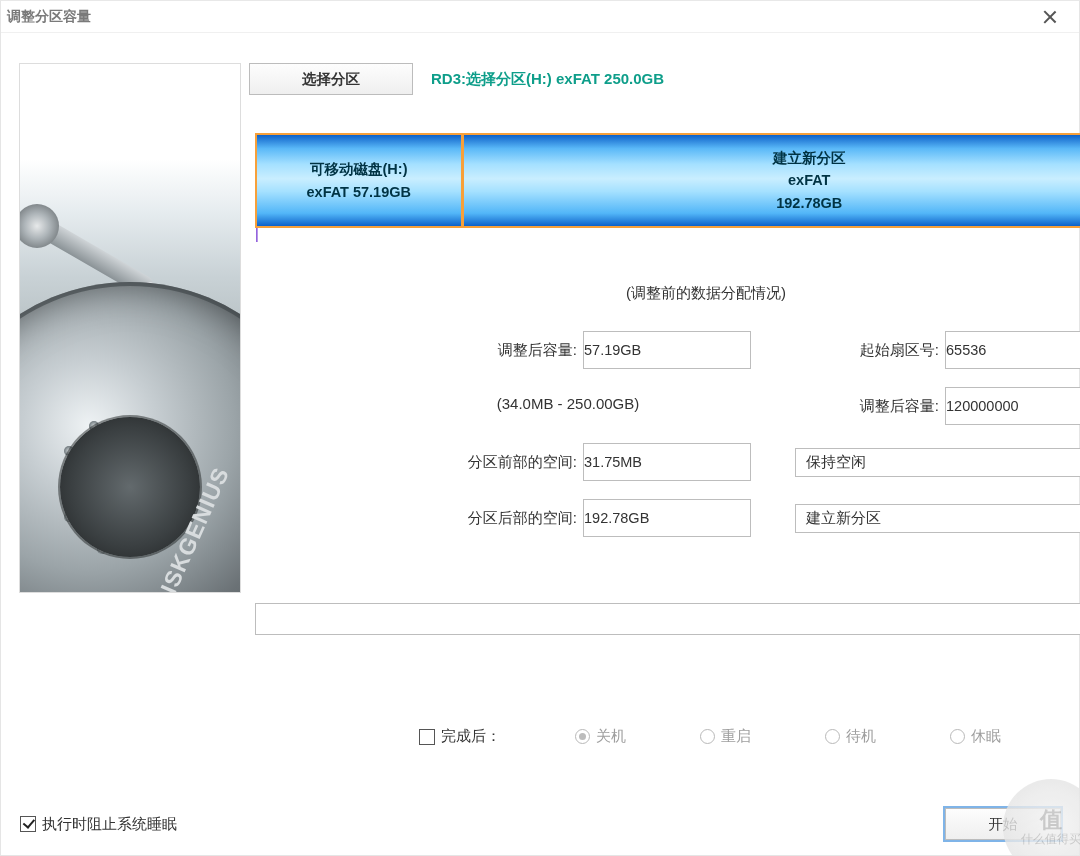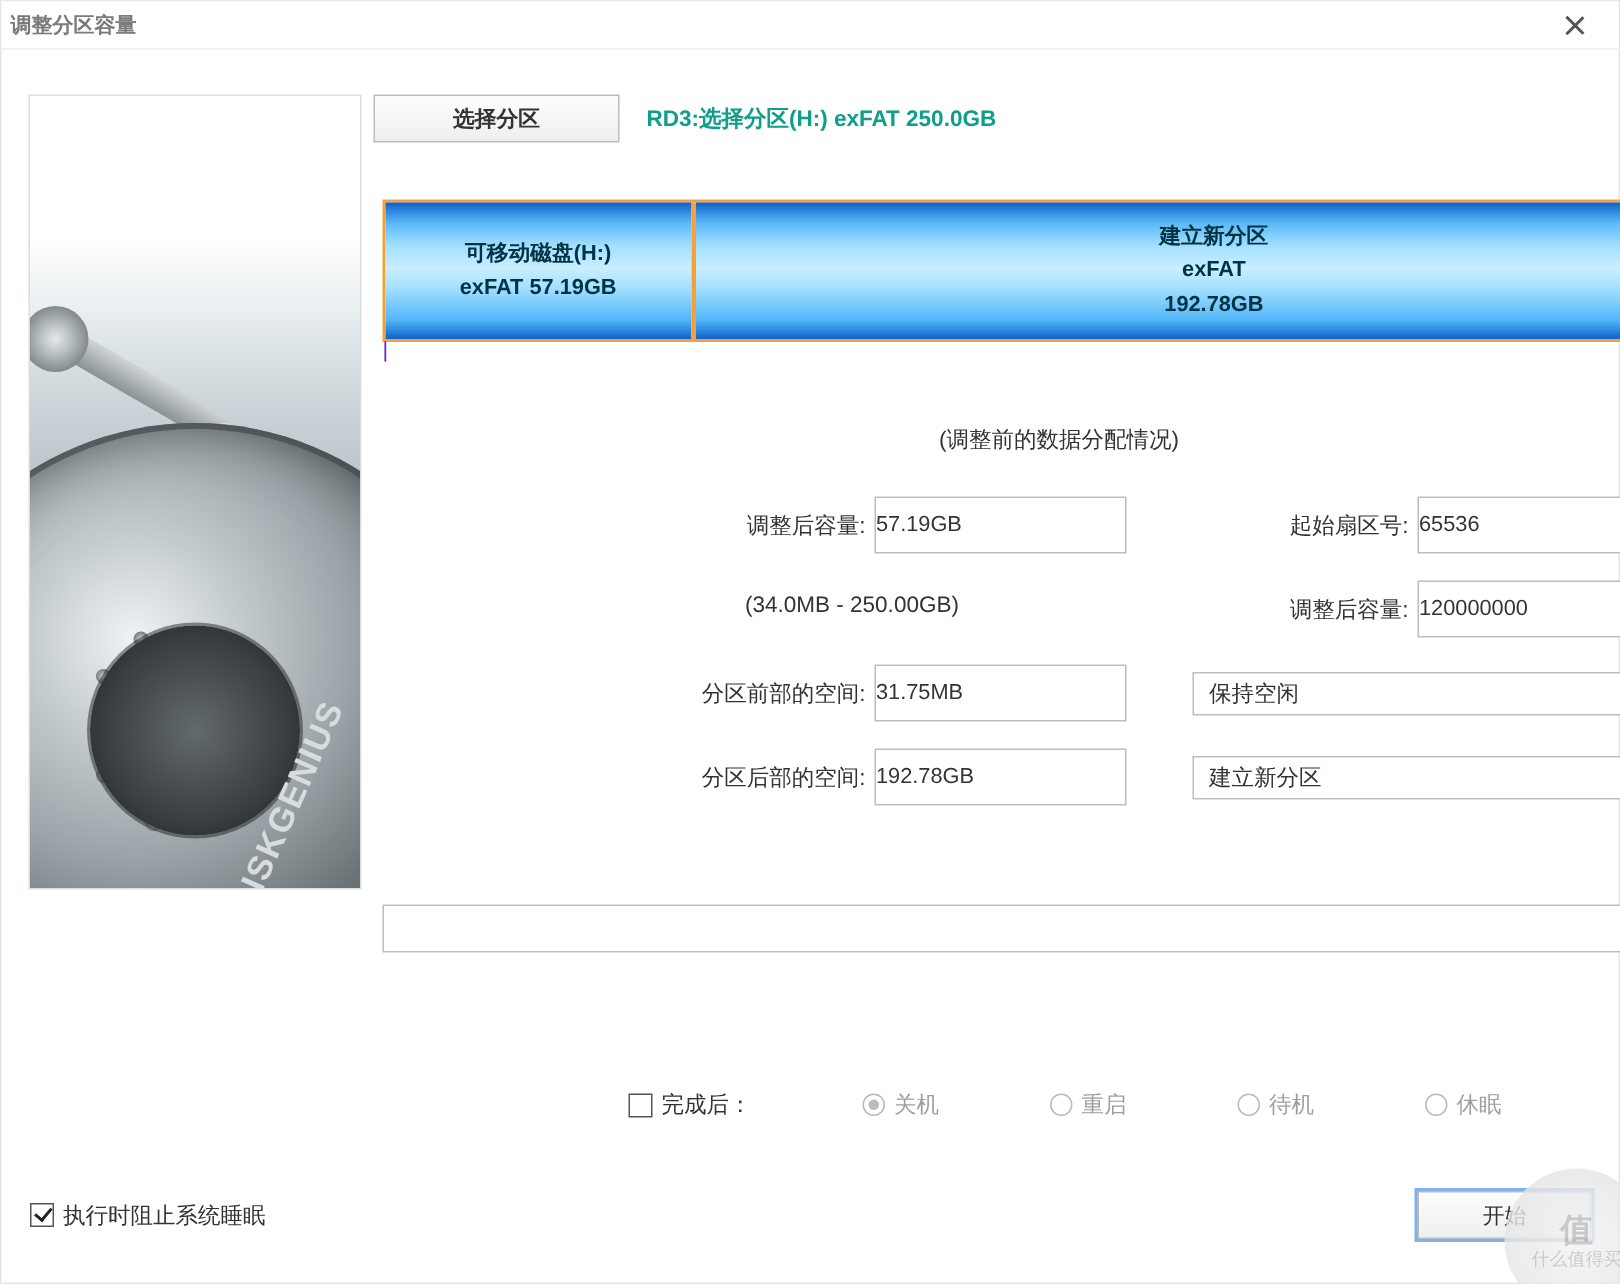--- a/index.html
+++ b/index.html
@@ -43,21 +43,21 @@
     .inp2{ width:210px; }
     .hint{ grid-column:1 / span 2; text-align:center; font-size:15px; color:#333; margin-top:-6px;}
     .sel{ height:29px; border:1px solid #bdbdbd; background:#fff; width:398px; display:flex; align-items:center; justify-content:space-between; padding:0 6px 0 10px; font-size:15px;}
     .pbar{ margin:66px 8px 0 6px; height:32px; border:1px solid #bdbdbd; background:#fff; }
     .afterrow{ margin-top:92px; display:flex; align-items:center; gap:74px; padding-left:170px; font-size:15px; color:#9e9e9e;}
     .chk{ width:16px; height:16px; border:1.5px solid #555; background:#fff; display:inline-block; margin-right:6px; vertical-align:-3px;}
     .chk.on::after{ content:""; display:block; width:5px; height:9px; border-right:2px solid #222; border-bottom:2px solid #222; transform:rotate(40deg) translate(1px,-1px); margin-left:3px;}
     .afterrow .lab0{ color:#333; display:flex; align-items:center; }
     .radio{ width:15px; height:15px; border:1.5px solid #b9b9b9; border-radius:50%; display:inline-block; margin-right:6px; vertical-align:-3px; }
     .radio.sel-dot::after{ content:""; display:block; width:7px; height:7px; background:#bcbcbc; border-radius:50%; margin:2.5px;}    
-    .bottom{ position:absolute; bottom:29px; left:0; right:0; display:flex; align-items:center; padding:0 18px 0 0;}
+    .bottom{ position:absolute; bottom:15px; left:0; right:0; display:flex; align-items:center; padding:0 18px 0 0;}
     .bottom .left{ padding-left:19px; display:flex; align-items:center; font-size:15px;}
     .bottom .right{ margin-left:auto; display:flex; gap:30px;}
     .btn.act{ width:116px; height:32px; }
     .btn.primary{box-shadow:0 0 0 2px #7fb4e8;}    
     .wm{ position:absolute; right:-20px; bottom:-20px; width:96px; height:96px; border-radius:50%; background:radial-gradient(circle,#f4f4f4 0%,#e9e9e9 55%,#dedede 100%); display:flex; align-items:center; justify-content:center; color:#bfbfbf; font-size:12px; opacity:.8; }
     .wm .inner{ text-align:center; line-height:1.15; }
   </style>
 </head>
 <body>
 

